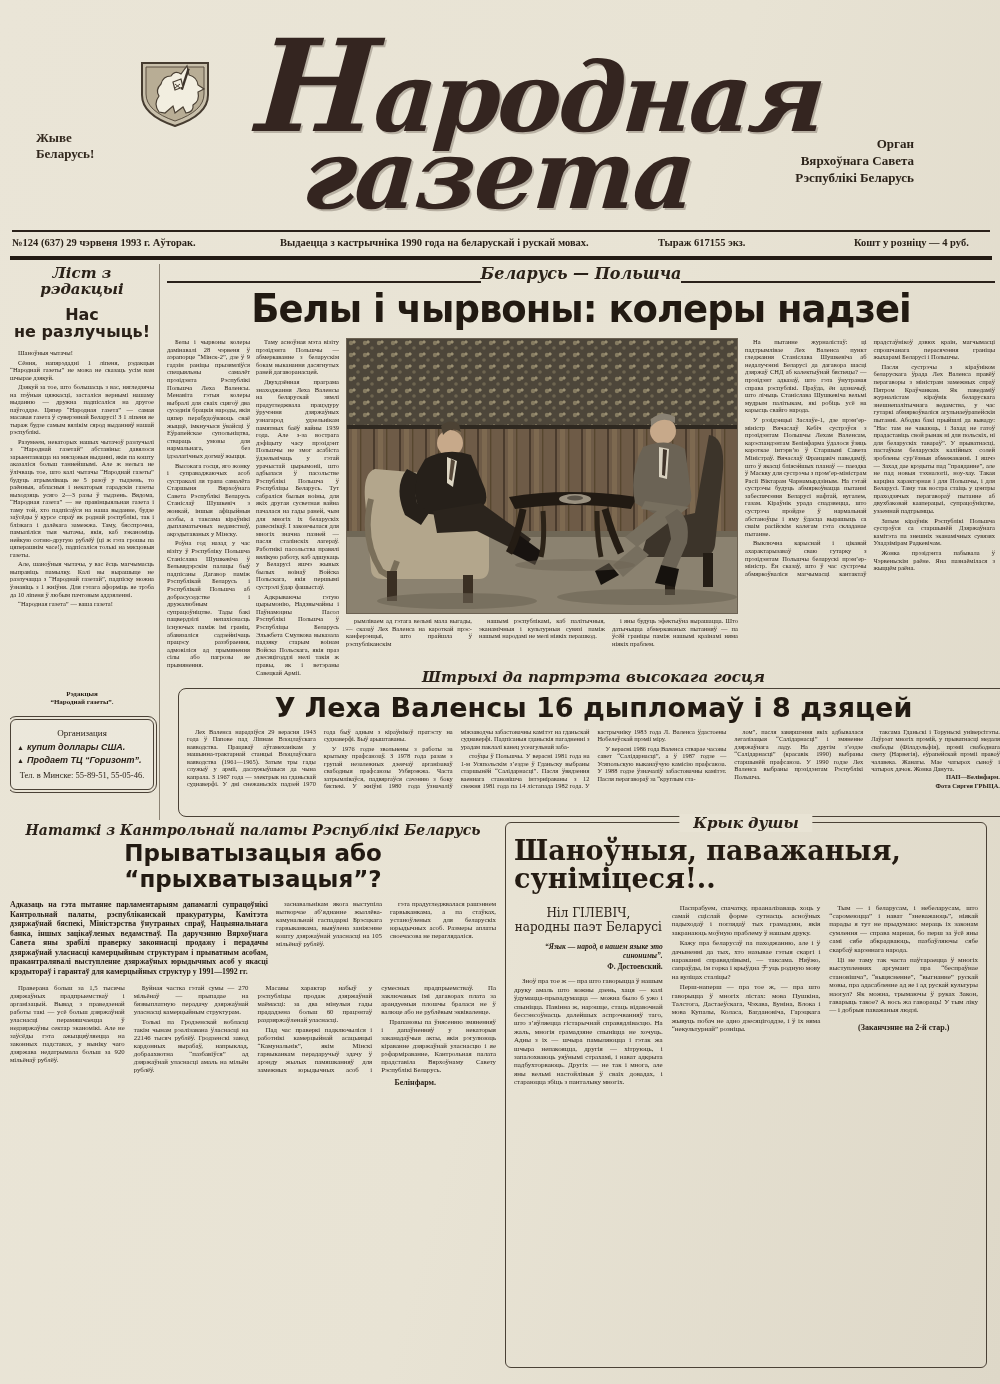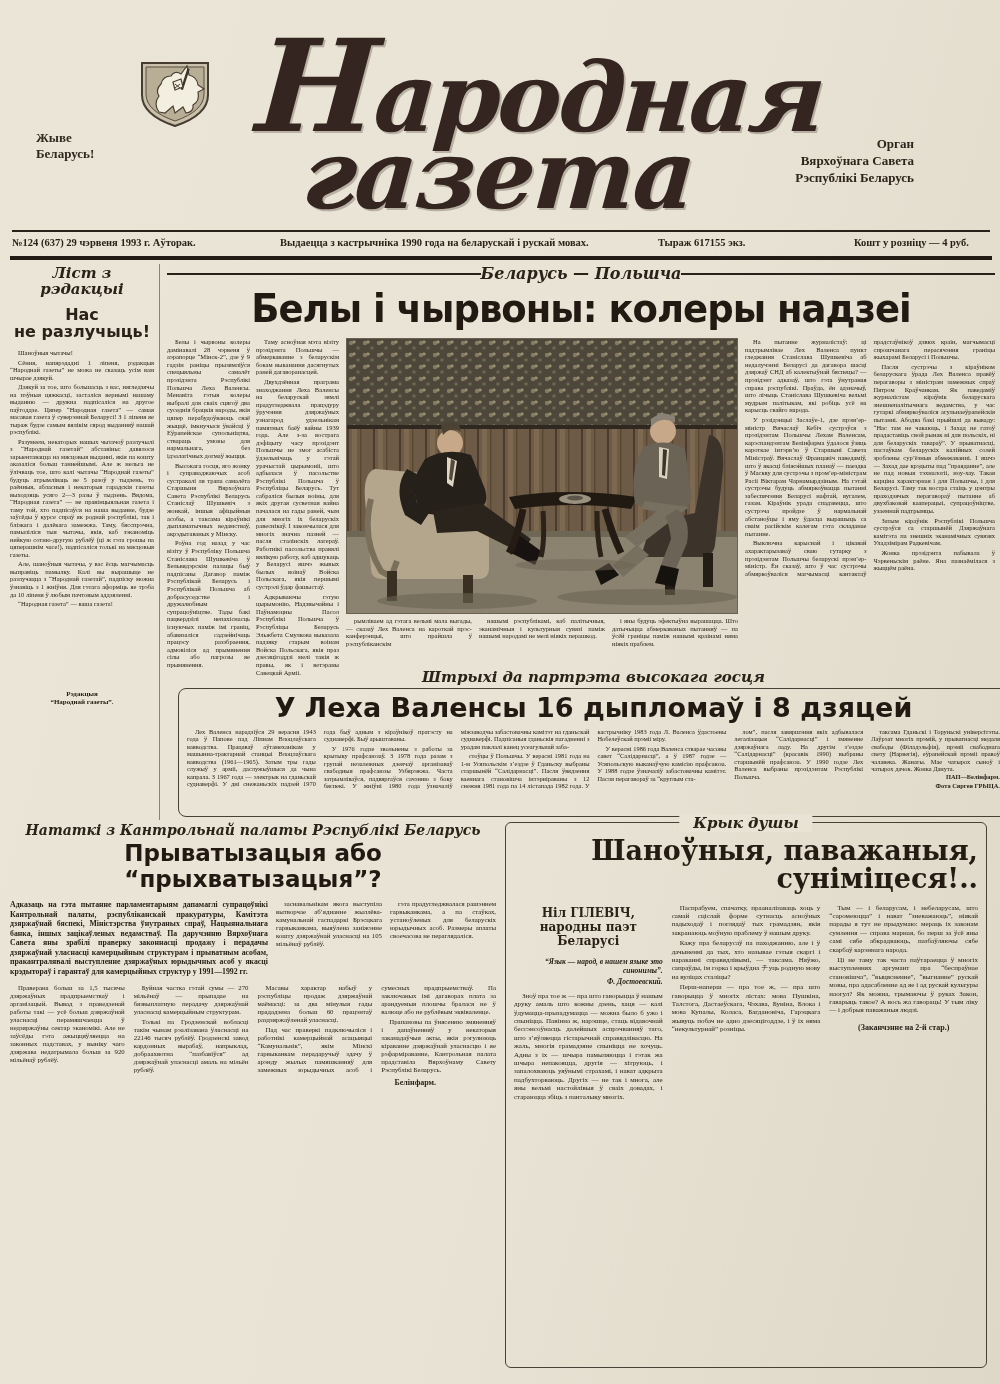--- a/index.html
+++ b/index.html
@@ -36,21 +36,21 @@
   .letter-sig{font-size:7px;font-weight:bold;text-align:center;line-height:1.2;margin-top:3px;}
   .adbox{margin-top:12px;border:1px solid #4a4136;border-radius:6px;outline:1px solid #4a4136;outline-offset:2px;
          padding:8px 6px;text-align:center;background:rgba(255,255,255,.12);}
   .adbox .ad-title{font-size:9px;margin-bottom:4px;}
   .adbox ul{list-style:none;margin:0;padding:0;text-align:left;}
   .adbox li{font-family:"Liberation Sans",sans-serif;font-style:italic;font-weight:bold;font-size:9px;line-height:1.25;margin:2px 0;}
   .adbox li::before{content:"\25B2";font-style:normal;font-size:7px;margin-right:3px;}
   .adbox .ad-phone{font-size:8.5px;margin-top:4px;line-height:1.2;}
   
   .lead{width:833px;}
-  .rubric-row{display:flex;align-items:center;gap:0;}
+  .rubric-row{display:flex;align-items:flex-end;gap:0;}
   .rubric-row .line{flex:1;height:2px;background:#2a211a;}
   .rubric-row .rubric{font-size:16px;flex:0 0 auto;}
   .lead h1{font-family:"DejaVu Sans",sans-serif;font-size:37px;font-weight:800;letter-spacing:-1px;
            text-align:center;margin:4px 0 8px;color:#221a12;transform:scaleY(1.04);}
   .lead-body{display:flex;gap:7px;height:342px;overflow:hidden;}
   .colsL{width:172px;columns:2;column-gap:6px;font-size:6.5px;line-height:1.17;}
   .figcol{width:392px;}
   .photo{display:block;border:1px solid #6b6152;}
   .underphoto{columns:3;column-gap:7px;font-size:6.5px;line-height:1.17;margin-top:3px;height:62px;overflow:hidden;}
   .colsR{width:250px;columns:2;column-gap:7px;font-size:6.5px;line-height:1.17;}
@@ -67,26 +67,26 @@
   .priv .rubric{font-size:14px;}
   .priv h2{font-family:"DejaVu Sans",sans-serif;font-size:23px;font-weight:800;text-align:center;margin:2px 0 8px;color:#221a12;}
   .priv-toprow{display:flex;gap:8px;}
   .priv-lead{width:258px;font-weight:bold;font-size:7.8px;line-height:1.22;text-align:justify;}
   .priv-topcols{width:220px;columns:2;column-gap:8px;font-size:6.8px;line-height:1.18;}
   .priv-cols{columns:4;column-gap:9px;font-size:6.8px;line-height:1.18;margin-top:8px;}
   .priv-sig{font-weight:bold;text-align:right;font-size:8px;margin-top:4px;padding-right:60px;}
   
   .cry{position:relative;width:482px;border:1px solid #4a4136;border-radius:6px;height:546px;padding:0 8px;box-sizing:border-box;}
   .cry .rubric{position:absolute;top:-9px;left:50%;transform:translateX(-50%);background:#e8e3d4;padding:0 14px;font-size:15px;white-space:nowrap;}
-  .cry h2{font-family:"DejaVu Serif",serif;font-size:27px;font-weight:bold;text-align:right;line-height:1.05;margin:14px 0 10px;color:#241b12;}
+  .cry h2{font-family:"DejaVu Serif",serif;font-size:27px;font-weight:bold;text-align:left;line-height:1.05;margin:14px 0 10px;color:#241b12;}
   .cry-cols{display:flex;gap:9px;}
   .cry-col{width:149px;font-size:7px;line-height:1.2;}
-  .byline{font-family:"DejaVu Serif",serif;font-weight:bold;font-size:12px;text-align:center;line-height:1.2;margin:2px 0 8px;}
+  .byline{font-family:"DejaVu Serif",serif;font-weight:normal;font-size:12px;text-align:center;line-height:1.2;margin:2px 0 8px;}
   .epigraph{font-style:italic;font-weight:bold;font-size:7.5px;text-align:right;margin-bottom:2px;text-indent:0;}
-  .epi-auth{font-style:italic;font-weight:bold;font-size:7.5px;text-align:right;margin-bottom:6px;text-indent:0;}
+  .epi-auth{font-weight:bold;font-size:7.5px;text-align:right;margin-bottom:6px;text-indent:0;}
   .contnote{font-weight:bold;text-align:center;font-size:8px;margin-top:8px;text-indent:0;}
 </style>
 </head>
 <body>
 
 <div class="page">
 
   <header class="mast">
     <div class="slogan">
       <div>Жыве</div>
@@ -135,20 +135,28 @@
           <p>Шаноўныя чытачы!</p>
           <p>Сёння, напярэдадні 1 ліпеня, рэдакцыя “Народнай газеты” не можа не сказаць усім вам шчырае дзякуй.</p>
           <p>Дзякуй за тое, што большасць з вас, нягледзячы на пэўныя цяжкасці, засталіся вернымі нашаму выданню — дружна падпісаліся на другое паўгоддзе. Цяпер “Народная газета” — самая масавая газета ў суверэннай Беларусі! З 1 ліпеня яе тыраж будзе самым вялікім сярод выданняў нашай рэспублікі.</p>
           <p>Разумеем, некаторых нашых чытачоў разлучылі з “Народнай газетай” абставіны: давялося зарыентавацца на мясцовыя выданні, якія па кошту аказаліся больш таннейшымі. Але ж нельга не ўлічваць тое, што калі чытачы “Народнай газеты” будуць атрымліваць яе 5 разоў у тыдзень, то раённыя, абласныя і некаторыя гарадскія газеты выходзяць усяго 2—3 разы ў тыдзень. Вядома, “Народная газета” — не правінцыяльная газета і таму той, хто падпісаўся на наша выданне, будзе заўсёды ў курсе спраў як роднай рэспублікі, так і блізкага і далёкага замежжа. Таму, бясспрэчна, памыліліся тыя чытачы, якія, каб зэканоміць нейкую сотню-другую рублёў (ці ж гэта грошы па цяперашнім часе!), падпісаліся толькі на мясцовыя газеты.</p>
           <p>Але, шаноўныя чытачы, у вас ёсць магчымасць выправіць памылку. Калі вы вырашыце не разлучацца з “Народнай газетай”, падпіску можна ўзнавіць з 1 жніўня. Для гэтага аформіць яе трэба да 10 ліпеня ў любым пачтовым аддзяленні.</p>
           <p>“Народная газета” — ваша газета!</p>
         </div>
       <div class="letter-sig">
         <div>Рэдакцыя</div>
         <div>“Народнай газеты”.</div>
+      </div>
+      <div class="adbox">
+        <div class="ad-title">Организация</div>
+        <ul>
+            <li>купит доллары США.</li>
+            <li>Продает ТЦ “Горизонт”.</li>
+          </ul>
+        <div class="ad-phone">Тел. в Минске: 55-89-51, 55-05-46.</div>
       </div>
     </aside>
 
     <section class="lead">
       <div class="rubric-row">
         <div class="line"></div>
         <div class="rubric">Беларусь — Польшча</div>
         <div class="line"></div>
       </div>
       <h1>Белы і чырвоны: колеры надзеі</h1>

